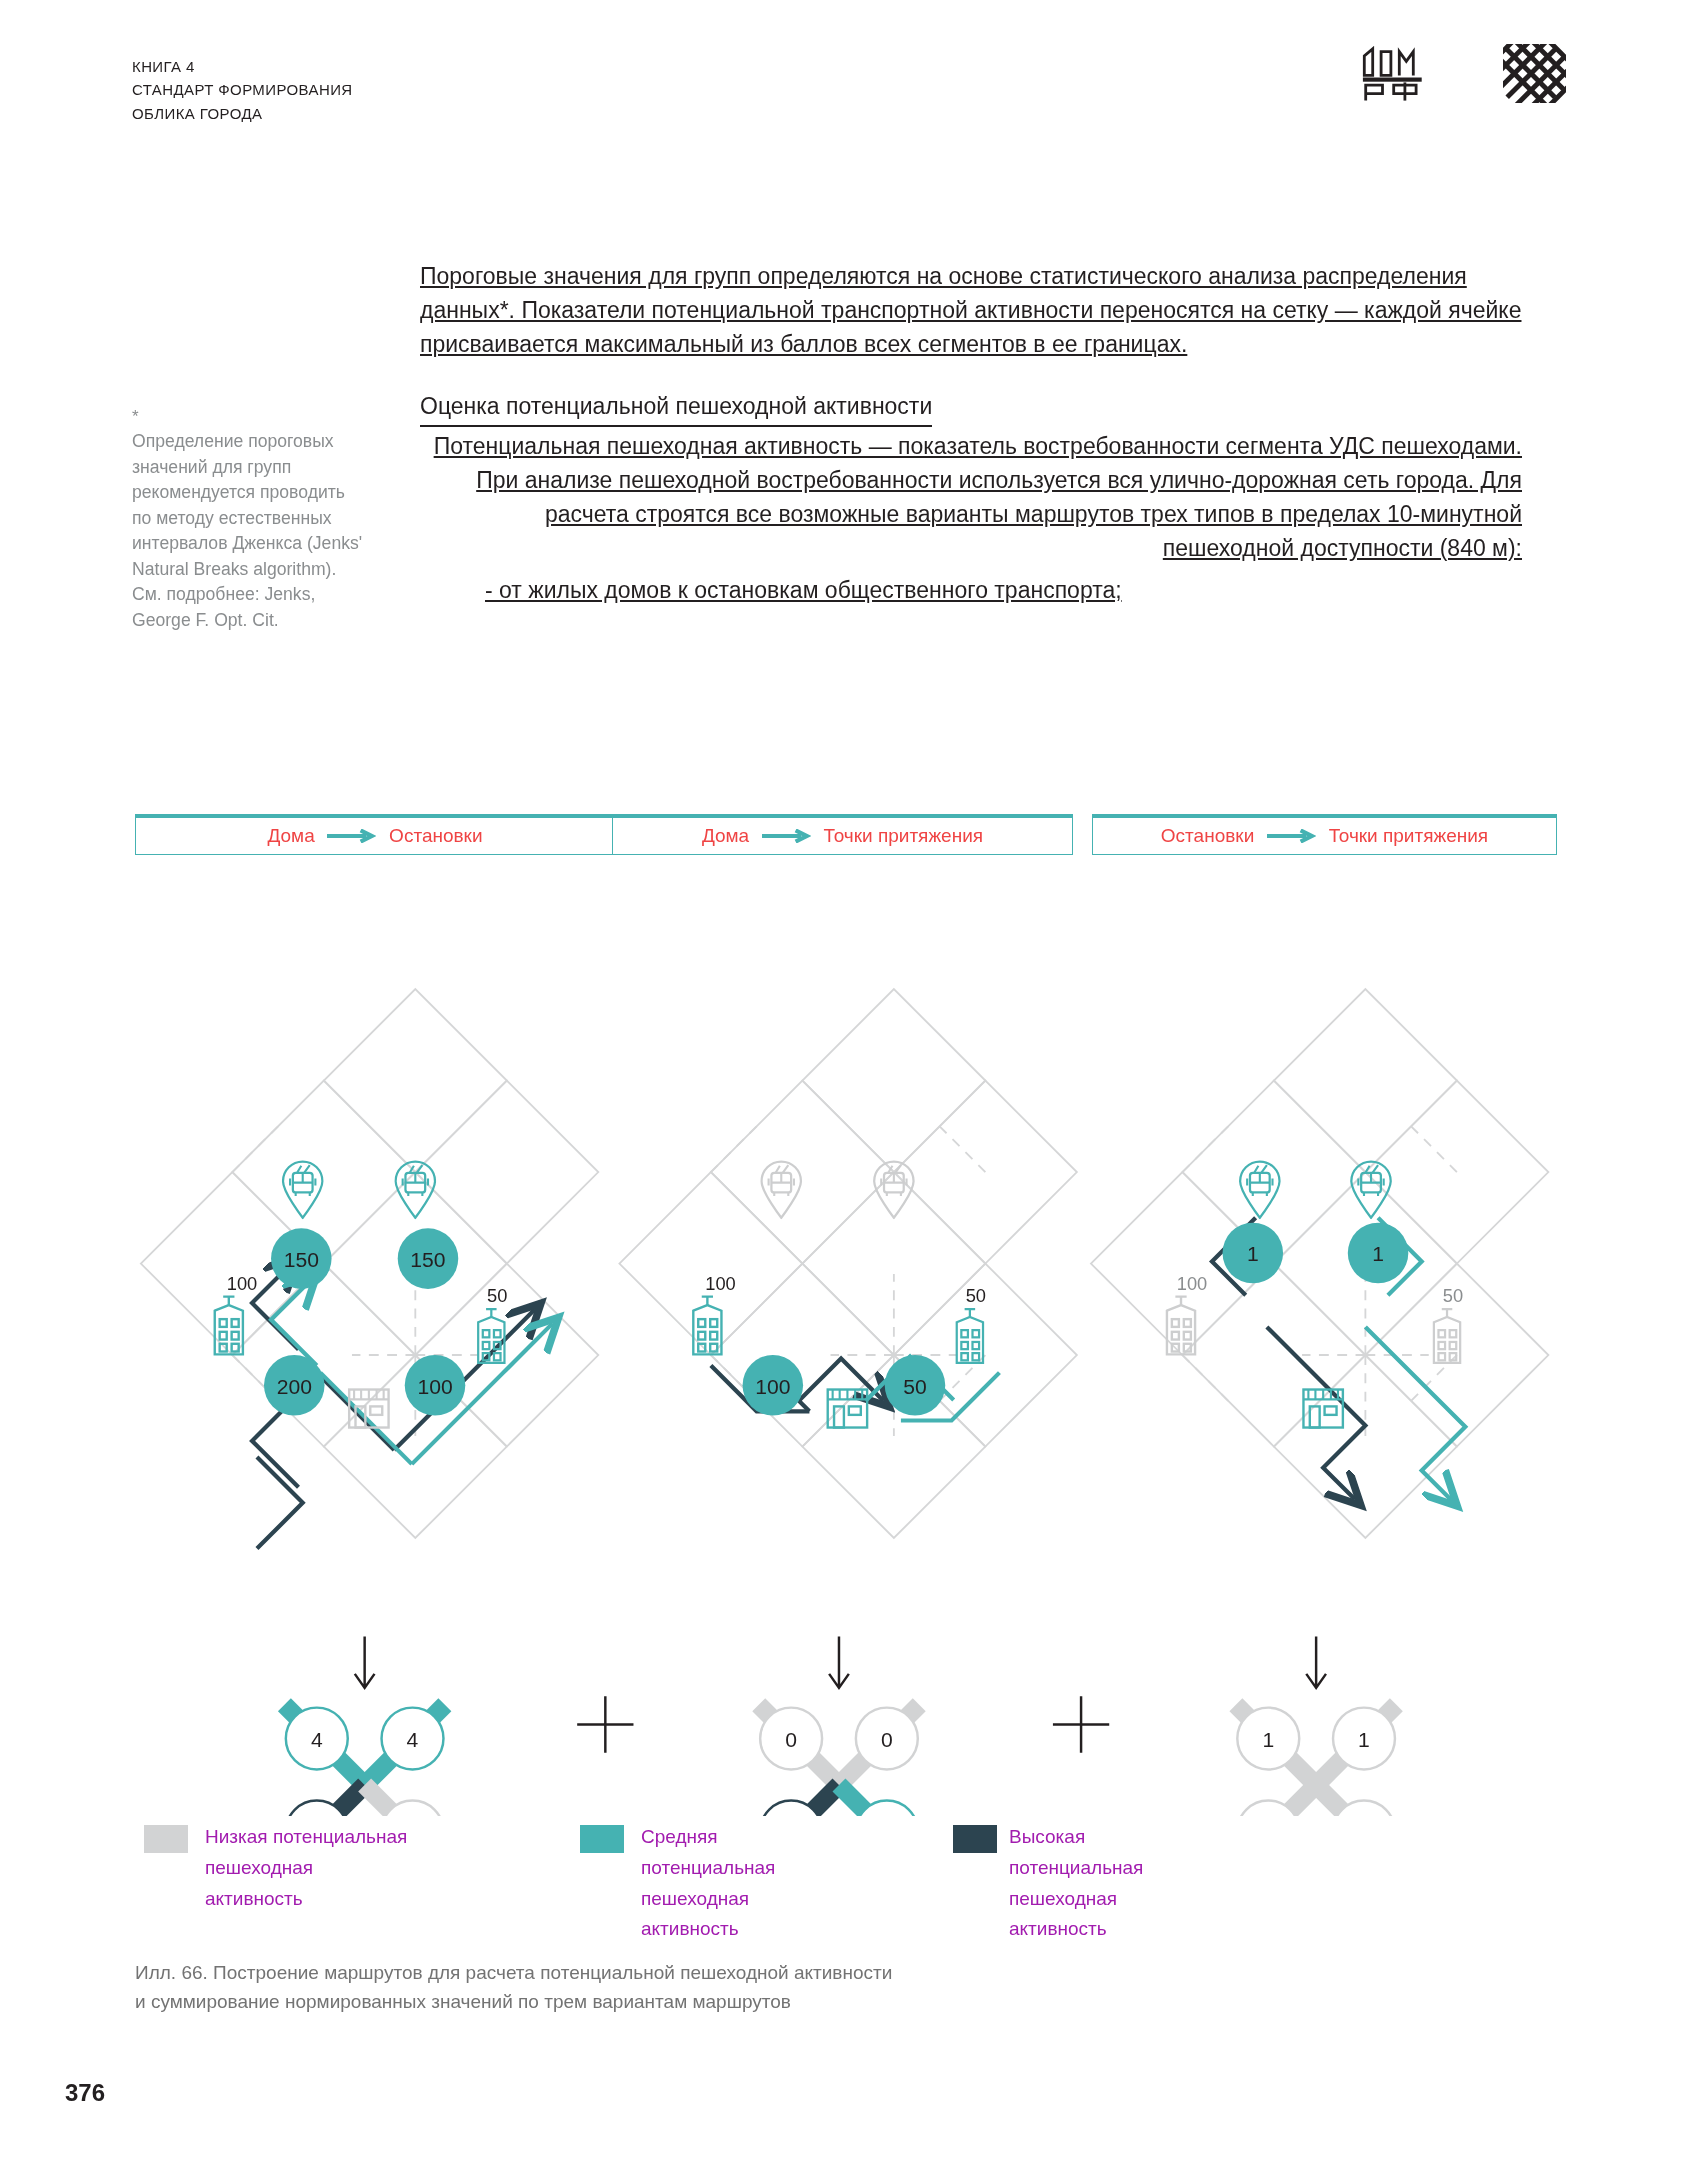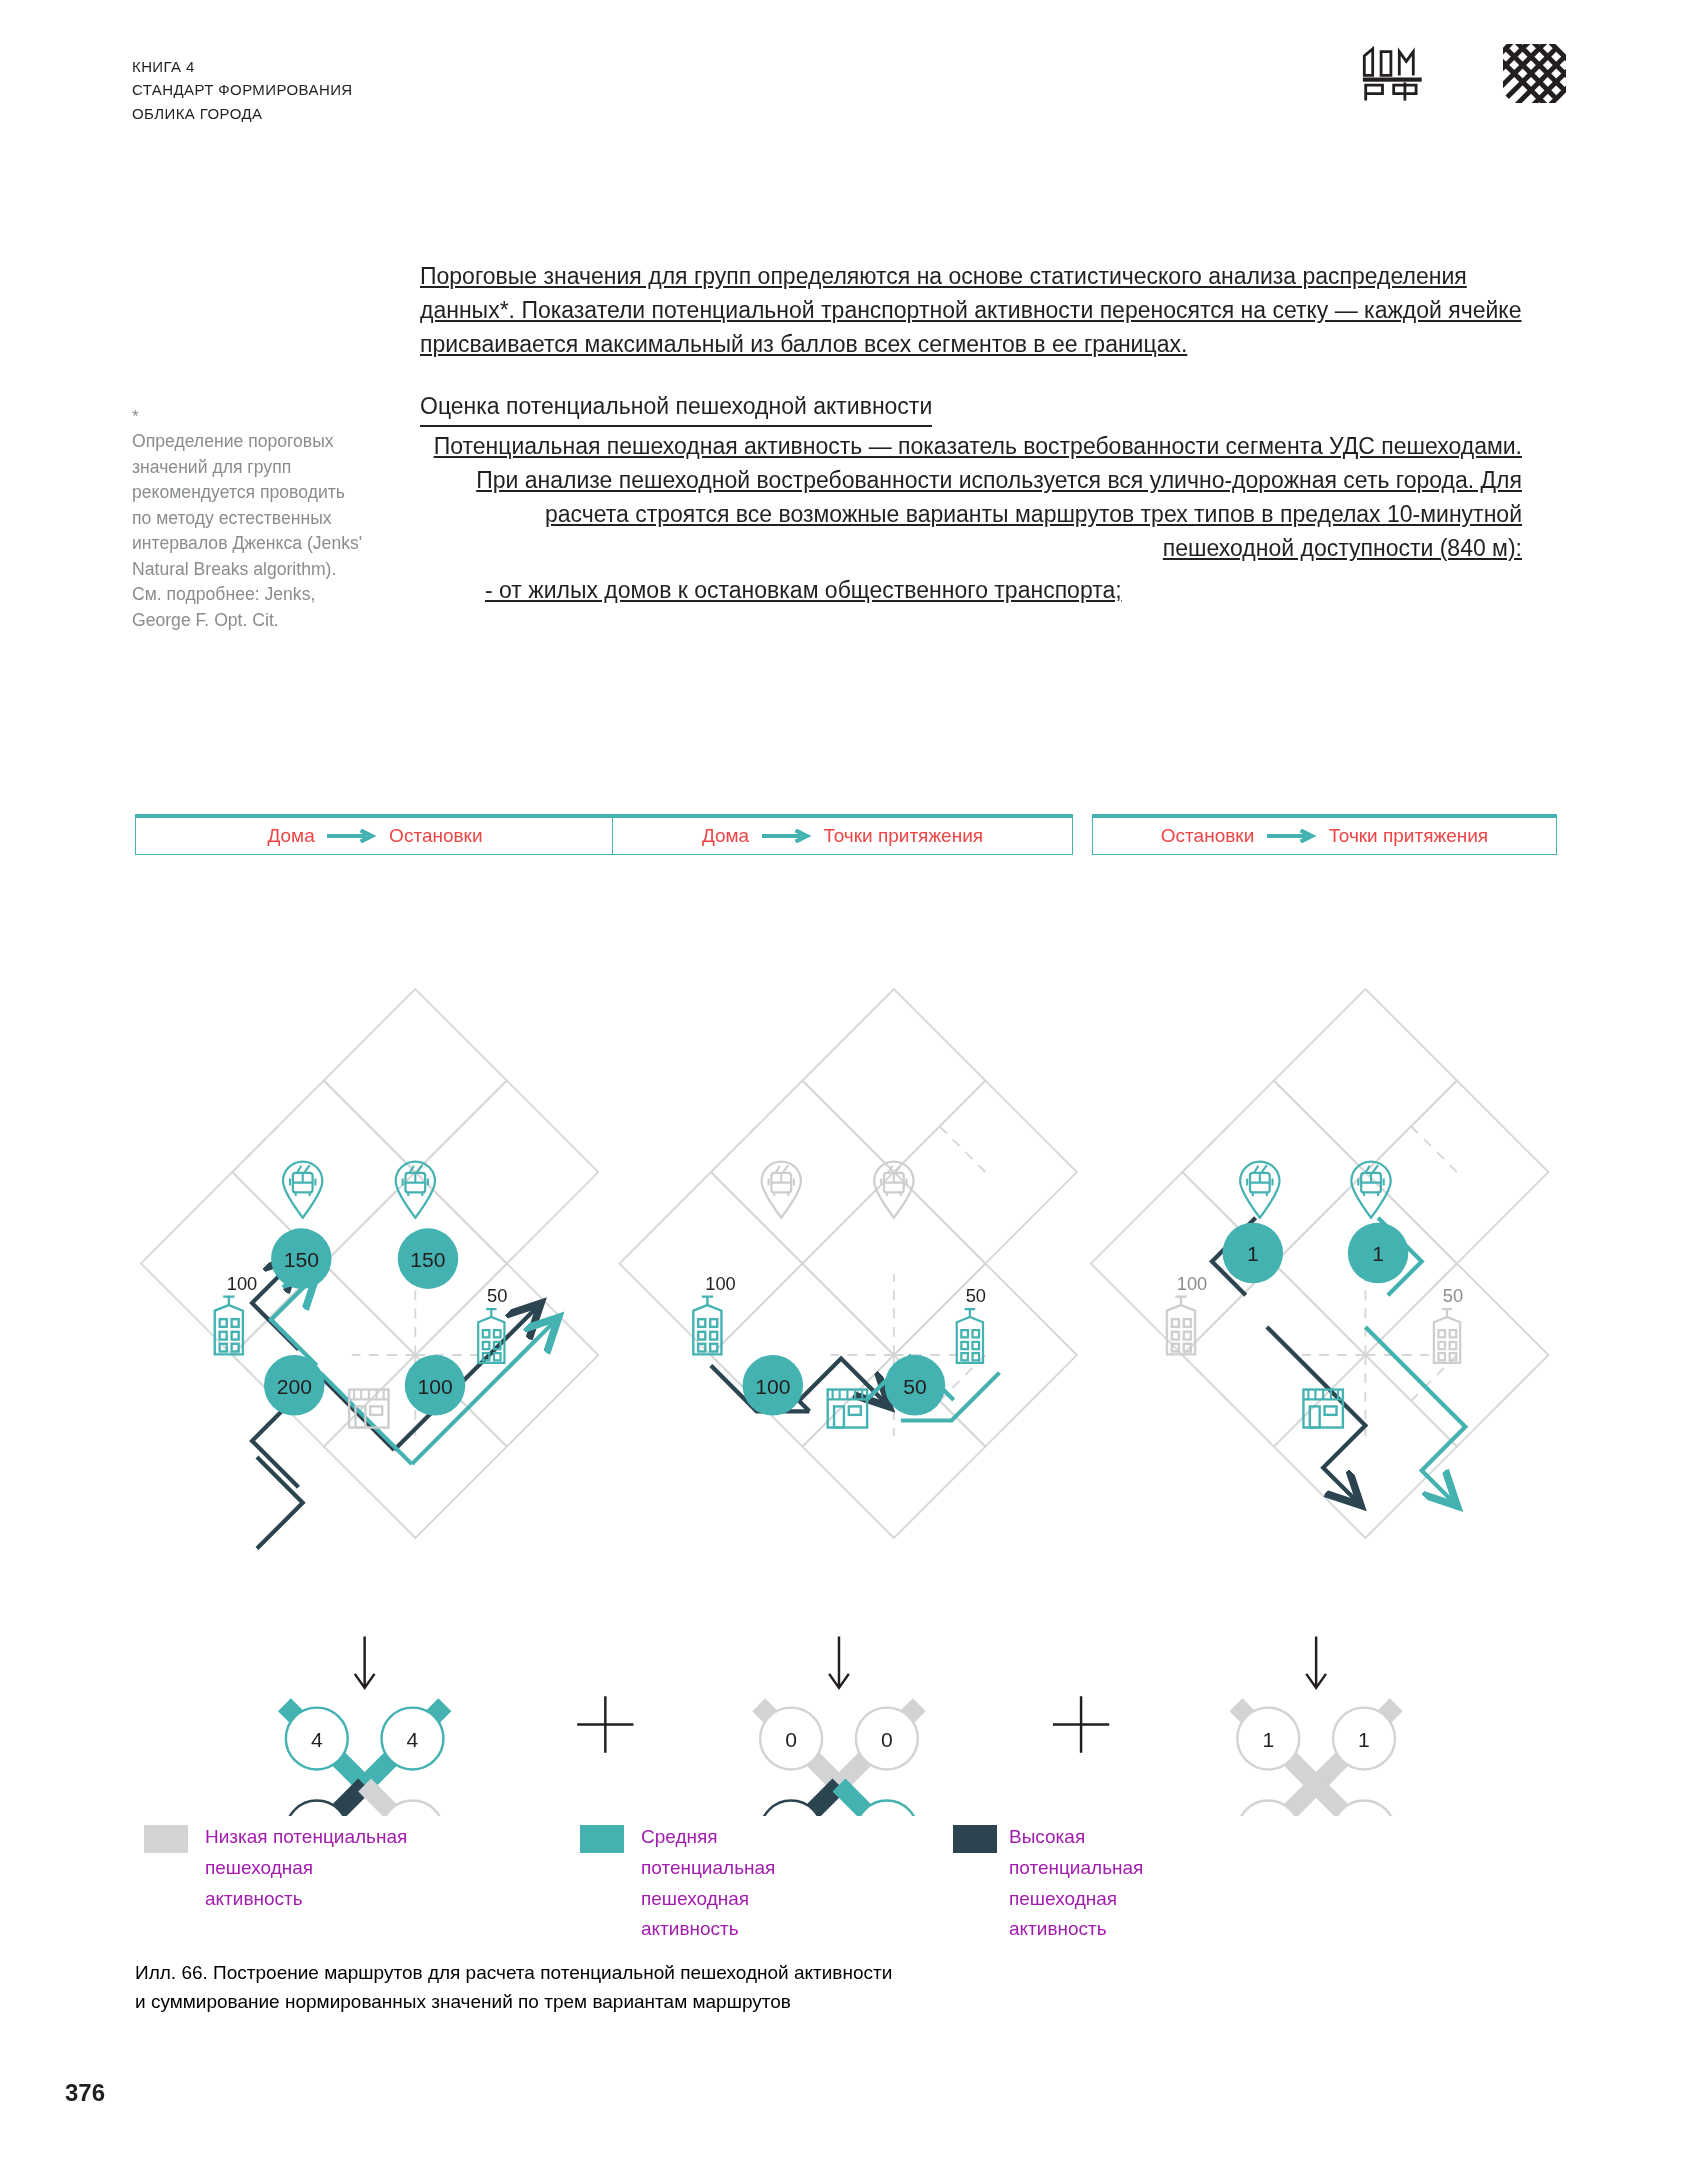--- a/index.html
+++ b/index.html
@@ -63,21 +63,21 @@
   .leg-item { display:flex; align-items:flex-start; gap:17px; }
   #leg-0 { width:436px; }
   #leg-1 { width:373px; }
   #leg-2 { width:373px;gap:12px; }
   .swatch { width:44px; height:28px; flex:0 0 44px; margin-top:2.8px; }
   .leg-text { font-size:19px; line-height:1.62; color:#a21caf; max-width:211px; }
 
   
   .caption {
     position:absolute; left:135px; top:1958px; width:1126px;
-    font-size:19px; line-height:1.55; color:#000000;
+    font-size:19px; line-height:1.55; color:#737373;
   }
 
   
   .pageno { position:absolute; left:65px; top:2052px; font-size:24px; font-weight:bold; color:#231f20;margin-top:27px; }
 </style>
 </head>
 <body>
 
 <div class="page">
 

